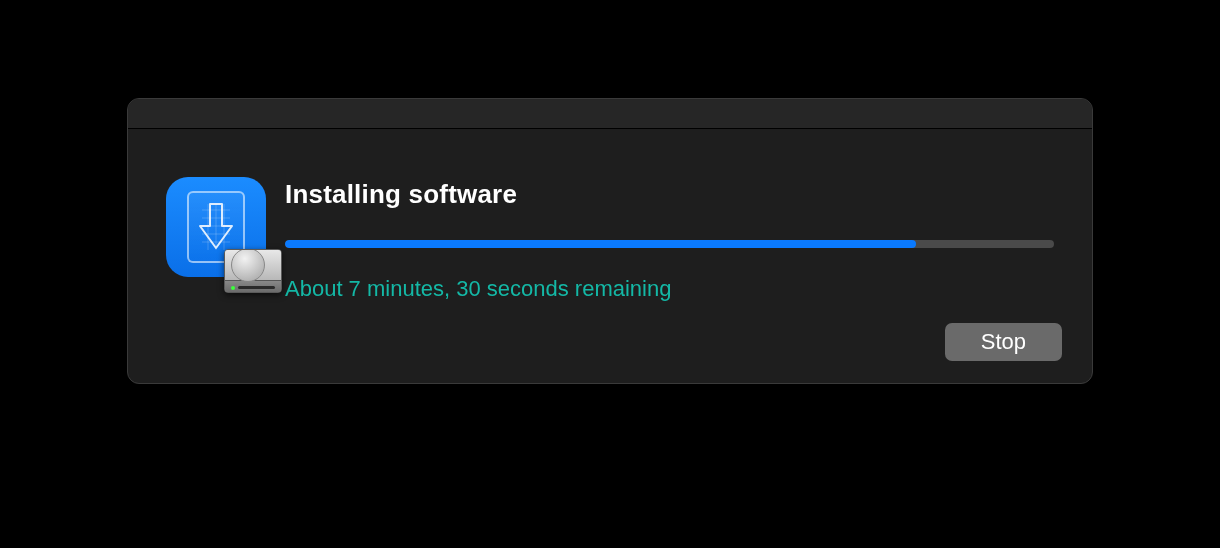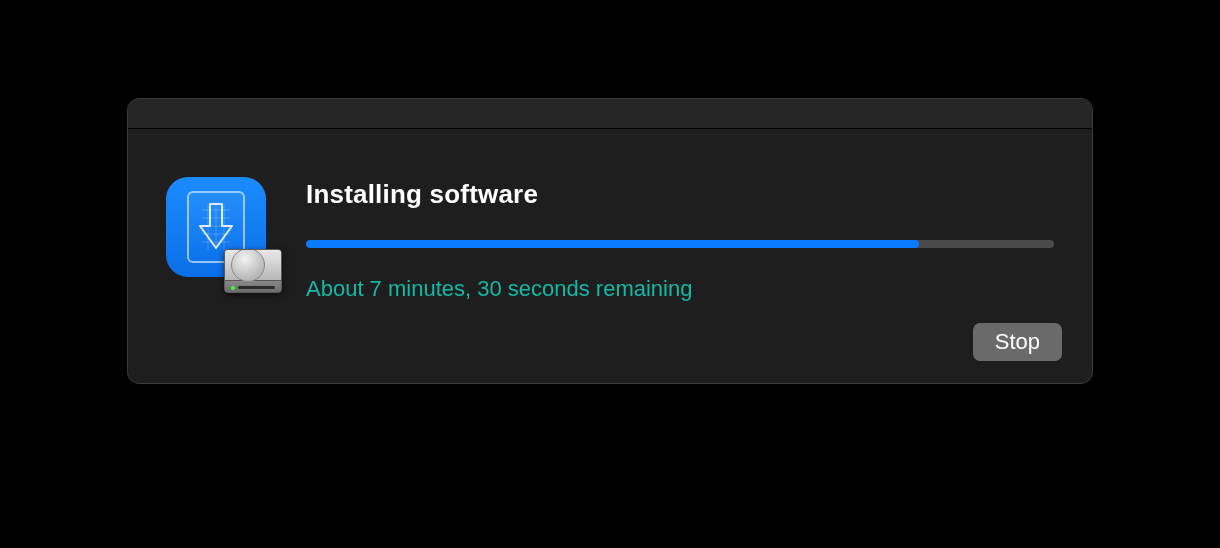--- a/index.html
+++ b/index.html
@@ -28,21 +28,21 @@
       position: relative;
     }
     .dialog-header {
       height: 30px;
       border-bottom: 1px solid #000000;
       background: #262626;
     }
     .dialog-body {
       padding: 48px 38px 24px 38px;
       display: flex;
-      gap: 32px;
+      gap: 11px;
     }
     .icon-wrap {
       width: 108px;
       height: 108px;
       flex-shrink: 0;
       position: relative;
     }
     .app-icon {
       width: 100px;
       height: 100px;
@@ -148,21 +148,21 @@
     .button-row {
       position: absolute;
       right: 30px;
       bottom: 22px;
     }
     .stop-button {
       background: #6a6a6a;
       color: #ffffff;
       border: none;
       border-radius: 7px;
-      padding: 6px 22px;
+      padding: 6px 36px;
       font-size: 22px;
       font-weight: 400;
       cursor: pointer;
       font-family: inherit;
     }
   </style>
 </head>
 <body>
 
 <div class="dialog">

